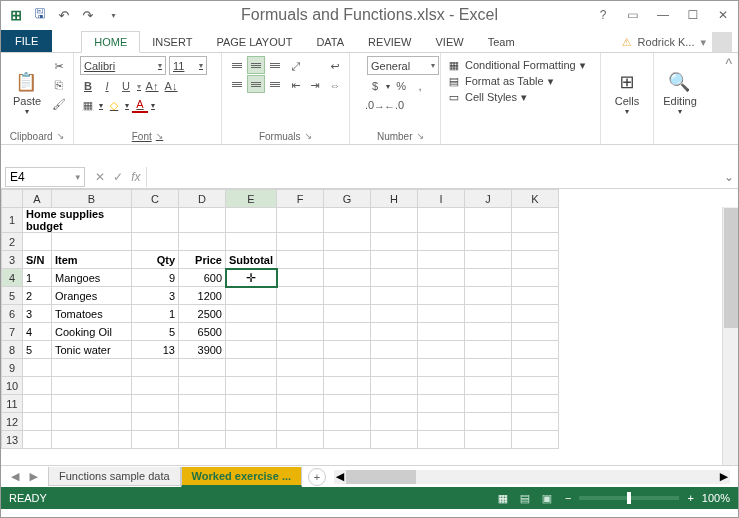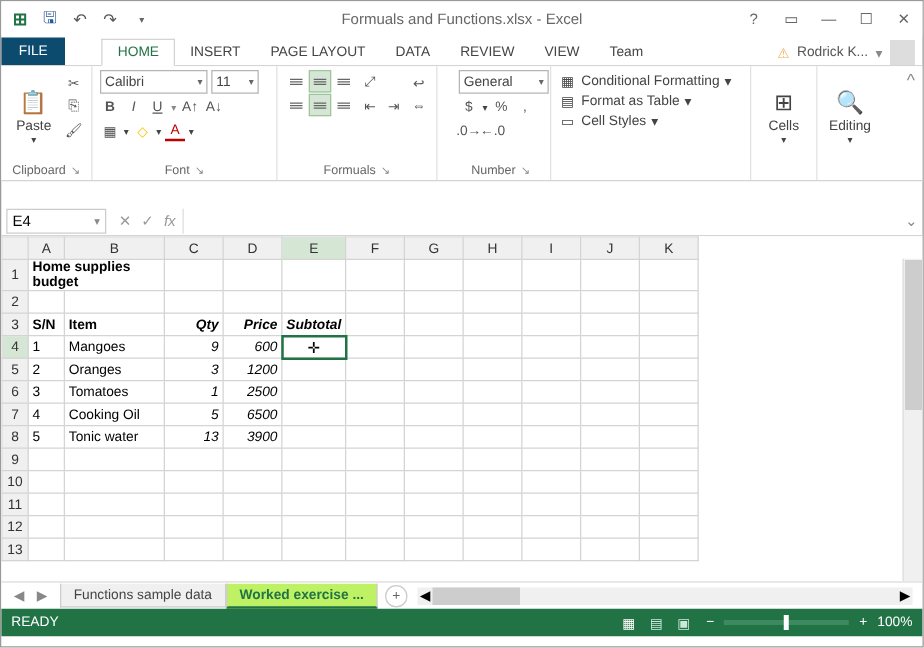--- a/index.html
+++ b/index.html
@@ -3,21 +3,21 @@
 <meta charset="utf-8">
 <style>
 * { margin: 0; padding: 0; box-sizing: border-box; font-family: "Segoe UI", Tahoma, sans-serif; }
 body { width: 739px; height: 518px; background: #fff; overflow: hidden; position: relative; border: 1px solid #999; }
 
 
 .titlebar { height: 28px; background: #fff; display: flex; align-items: center; font-size: 12px; color: #666; position: relative; }
 .qat { display: flex; align-items: center; padding-left: 4px; gap: 2px; }
 .qat-icon { width: 22px; height: 22px; display:flex; align-items:center; justify-content:center; font-size:13px; color:#555; }
 .excel-logo { color:#217346; font-weight:bold; font-size:14px; }
-.title-text { position:absolute; left:50%; transform:translateX(-50%); font-size:12px; color:#666; }
+.title-text { position:absolute; left:50%; transform:translateX(-50%); font-size:16px; color:#666; }
 .winctrl { margin-left:auto; display:flex; }
 .winctrl div { width:30px; height:28px; display:flex; align-items:center; justify-content:center; color:#666; font-size:12px; }
 
 
 .tabs { height: 24px; display:flex; align-items:flex-end; font-size:11px; border-bottom:1px solid #d4d4d4; }
 .tab { padding: 4px 12px; color:#444; text-transform:uppercase; }
 .tab.file { background:#0c4a6e; color:#fff; padding:5px 14px; }
 .tab.active { border:1px solid #d4d4d4; border-bottom:1px solid #fff; background:#fff; color:#217346; margin-bottom:-1px;margin-left:29px; }
 .tabs-right { margin-left:auto; display:flex; align-items:center; padding-right:6px; gap:6px; color:#555; }
 .warn-icon { color:#f0ad4e; }
@@ -56,32 +56,32 @@
 .grid { border-collapse:collapse; font-size:11px; color:#000; }
 .grid th, .grid td { border:1px solid #d4d4d4; height:18px; padding:0 3px; }
 .grid th { background:#f0f0f0; font-weight:normal; color:#333; text-align:center; }
 .grid .corner { width:21px; background:#f0f0f0; }
 .grid th.col { width:47px; }
 .grid th.col-A { width:29px; }
 .grid th.col-B { width:80px; }
 .grid th.row-hdr { width:21px; text-align:center; }
 .grid th.row-hdr.sel-row { background:#d5e6d5; }
 .grid th.col.sel-col { background:#d5e6d5; }
-.cell-al-r { text-align:right;font-style:italic; }
+.cell-al-r { text-align:right; }
 .cell-bold { font-weight:bold; }
 .cell-selected { outline:2px solid #217346; outline-offset:-1px; position:relative; }
 .cursor-cross { position:absolute; left:50%; top:50%; transform:translate(-50%,-50%); font-size:12px; color:#000; }
 .scroll-v { position:absolute; right:0; top:18px; bottom:0; width:16px; background:#f0f0f0; border-left:1px solid #ddd; }
 .scroll-v .thumb { width:14px; height:120px; background:#cdcdcd; margin:1px; }
 
 
 .sheetbar { height:22px; display:flex; align-items:center; border-top:1px solid #d4d4d4; font-size:11px; background:#fff; }
 .sheet-nav { display:flex; gap:10px; padding:0 10px; color:#888; }
 .sheet-tab { padding:3px 10px; border:1px solid #ccc; border-top:none; background:#f0f0f0; color:#444; }
-.sheet-tab.active { background:#bef264; border-bottom:2px solid #217346; color:#217346; font-weight:bold;text-align:center; }
+.sheet-tab.active { background:#eab308; border-bottom:2px solid #217346; color:#217346; font-weight:bold;text-align:center; }
 .sheet-add { width:18px; height:18px; border:1px solid #ccc; border-radius:50%; display:flex; align-items:center; justify-content:center; margin-left:6px; color:#666; }
 .hscroll { flex:1; margin:0 8px; height:14px; background:#f0f0f0; display:flex; }
 .hscroll .thumb { width:70px; background:#cdcdcd; }
 
 
 .status { height:22px; background:#217346; color:#fff; display:flex; align-items:center; font-size:11px; padding:0 8px; }
 .status-right { margin-left:auto; display:flex; align-items:center; gap:8px; }
 .view-btns { display:flex; gap:2px; }
 .view-btn { width:20px; height:16px; display:flex; align-items:center; justify-content:center; color:#cde8d8; }
 .view-btn.active { color:#fff; }
@@ -140,21 +140,21 @@
         <div class="mini">⎘</div>
         <div class="mini">🖌</div>
       </div>
     </div>
     <div class="rgroup-label">
         <span>Clipboard</span>
         <span class="dlauncher">↘</span>
       </div>
   </div>
 
-  <div class="rgroup" style="width:148px;">
+  <div class="rgroup" style="width:148px;text-decoration:underline;">
     <div class="rgroup-body" style="flex-direction:column;gap:3px;">
       <div class="mini-row">
         <div class="sel dd-arrow" style="width:86px;">
             <span>Calibri</span>
           </div>
         <div class="sel dd-arrow" style="width:38px;">
             <span>11</span>
           </div>
       </div>
       <div class="mini-row">

